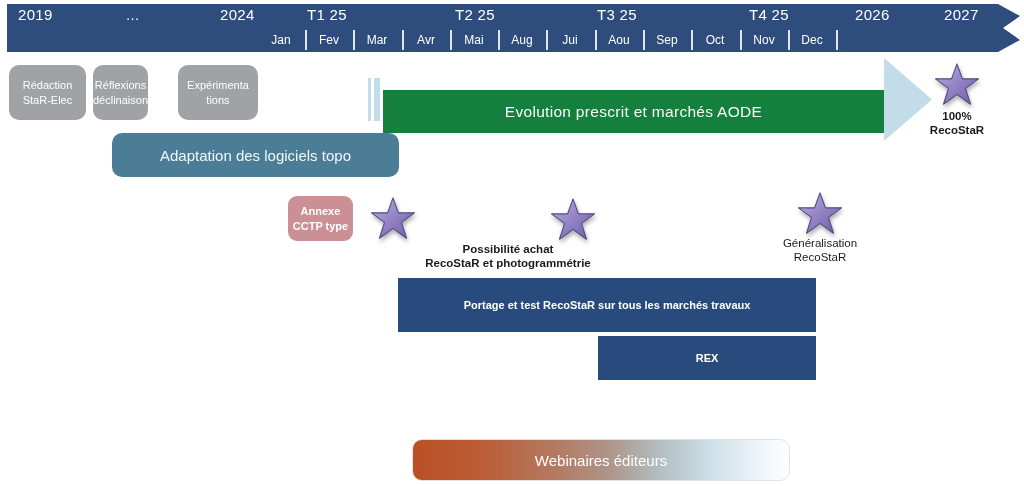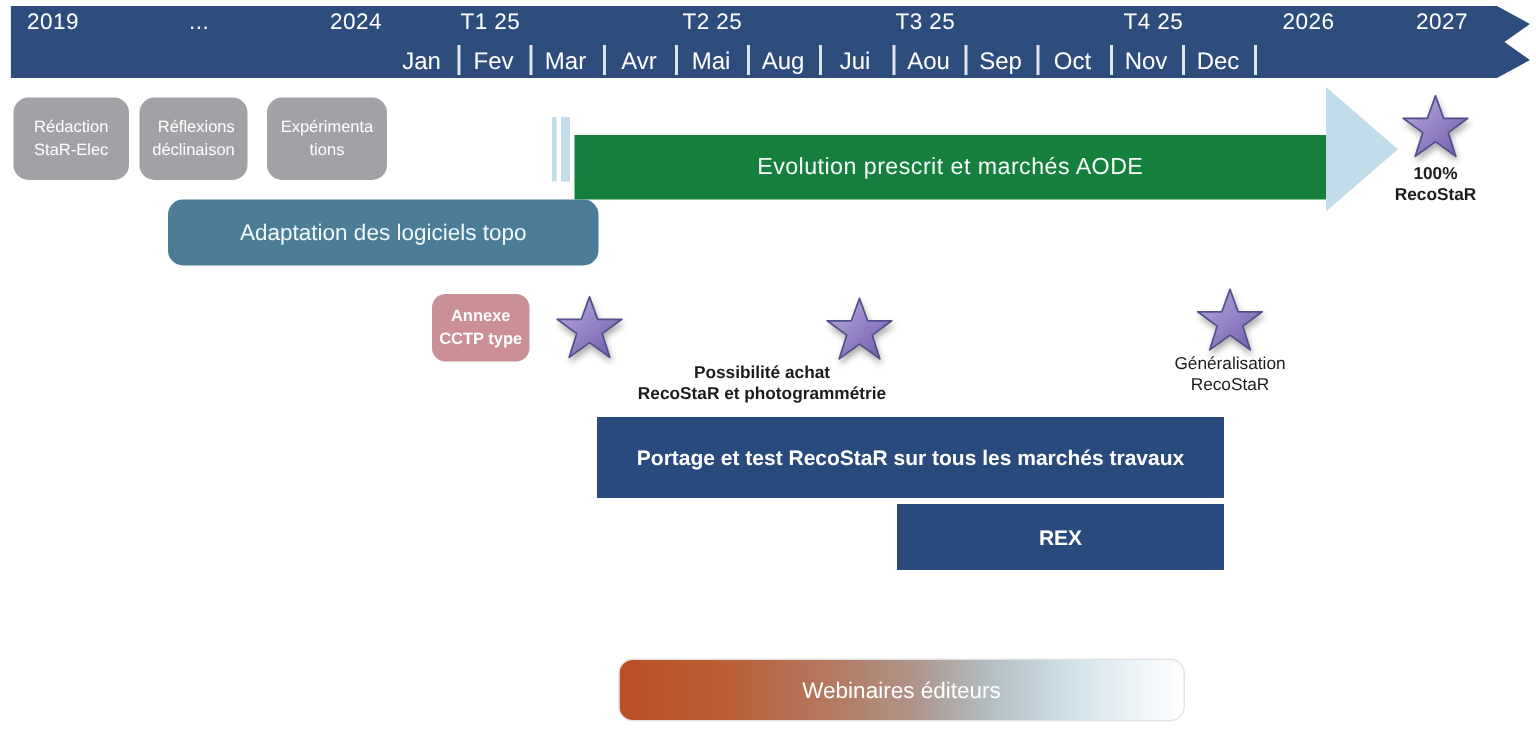--- a/index.html
+++ b/index.html
@@ -10,21 +10,21 @@
   .tl-bar{
     position:absolute; left:7px; top:4px; width:1013px; height:48px;
     background:#2e4d7c;
     clip-path: polygon(0 0, calc(100% - 22px) 0, 100% 25%, calc(100% - 17px) 50%, 100% 75%, calc(100% - 22px) 100%, 0 100%);
   }
   .tl-period{
     position:absolute; top:6px; color:#ffffff; font-size:15px; letter-spacing:.3px; white-space:nowrap;
   }
   .tl-month{
     position:absolute; top:33px; width:48px; text-align:center;
-    color:#ffffff; font-size:16px; white-space:nowrap;
+    color:#ffffff; font-size:12px; white-space:nowrap;
   }
   .tl-div{
     position:absolute; top:30px; height:20px; width:2px; background:rgba(255,255,255,.85);
   }
 
   
   .gray-box{
     position:absolute; background:#a0a2a5; border-radius:10px;
     display:flex; align-items:center; justify-content:center; text-align:center;
     color:#ffffff; font-size:11px; line-height:1.35; white-space:pre-line;
@@ -35,21 +35,21 @@
     color:#f2f7f9; font-size:15px;
   }
   .pink-box{
     position:absolute; background:#ca9095; border-radius:9px;
     display:flex; align-items:center; justify-content:center; text-align:center;
     color:#ffffff; font-size:11px; font-weight:bold; line-height:1.3; white-space:pre-line;
   }
   .dark-box{
     position:absolute; background:#294a7d;
     display:flex; align-items:center; justify-content:center; text-align:center;
-    color:#ffffff; font-size:14px; font-weight:bold; line-height:1.5; padding:12px 12px;
+    color:#ffffff; font-size:11px; font-weight:bold; line-height:1.5; padding:12px 12px;
   }
 
   
   .arrow-bar{ position:absolute; background:#c2dde9; }
   .arrow-body{
     position:absolute; left:383px; top:90px; width:501px; height:43px; background:#15803d;
     display:flex; align-items:center; justify-content:center;
   }
   .arrow-body span{ color:rgba(255,255,255,.97); font-size:15.5px; letter-spacing:.3px; }
   .arrow-head{
@@ -110,21 +110,21 @@
   <div class="tl-div" style="left:546px"></div>
   <div class="tl-div" style="left:595px"></div>
   <div class="tl-div" style="left:643px"></div>
   <div class="tl-div" style="left:691px"></div>
   <div class="tl-div" style="left:740px"></div>
   <div class="tl-div" style="left:788px"></div>
   <div class="tl-div" style="left:836px"></div>
 
   <div class="gray-box" style="left:9px;  top:65px; width:77px; height:55px;">Rédaction
 StaR-Elec</div>
-  <div class="gray-box" style="left:93px; top:65px; width:72px; height:55px;text-align:right;">Réflexions
+  <div class="gray-box" style="left:93px; top:65px; width:55px; height:55px;">Réflexions
 déclinaison</div>
   <div class="gray-box" style="left:178px;top:65px; width:80px; height:55px;">Expérimenta
 tions</div>
 
   <div class="arrow-bar" style="left:368px; top:78px; width:3px; height:43px;"></div>
   <div class="arrow-bar" style="left:374px; top:78px; width:6px; height:43px;"></div>
   <div class="arrow-body">
     <span>Evolution prescrit et marchés AODE</span>
   </div>
   <div class="arrow-head"></div>

